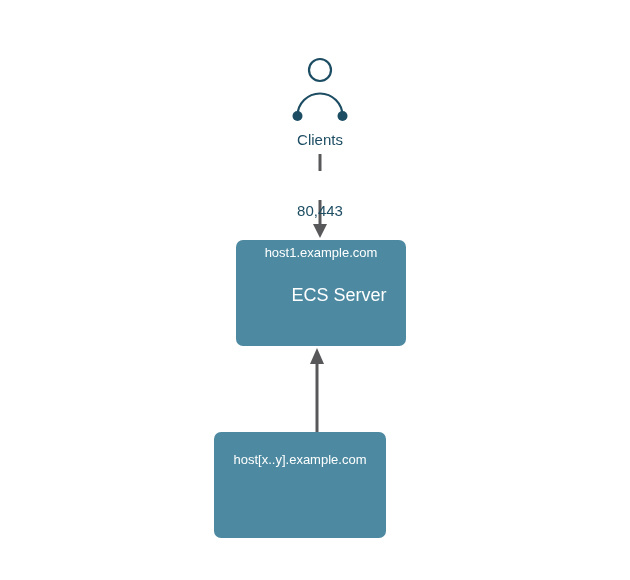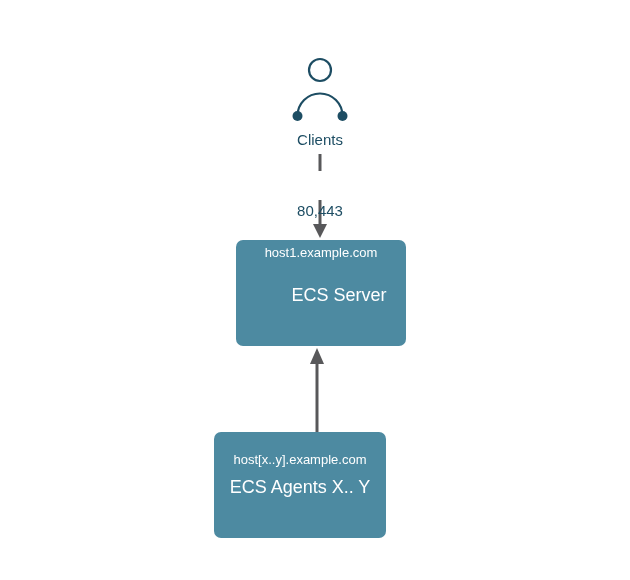--- a/index.html
+++ b/index.html
@@ -86,16 +86,15 @@
     <div class="node-label">ECS Server</div>
   </div>
 
   <svg class="abs" style="left:303px; top:345px;" width="28" height="88" viewBox="0 0 28 88">
     <line class="edge-line" x1="14" y1="87" x2="14" y2="18"></line>
     <polygon class="edge-head" points="7,19 21,19 14,3"></polygon>
   </svg>
 
   <div class="abs node node-agents">
     <div class="node-hostname">host[x..y].example.com</div>
-    <div class="node-label">ECS Agents X.. Y</div>
   </div>
 
 </div>
 
 </body></html>

